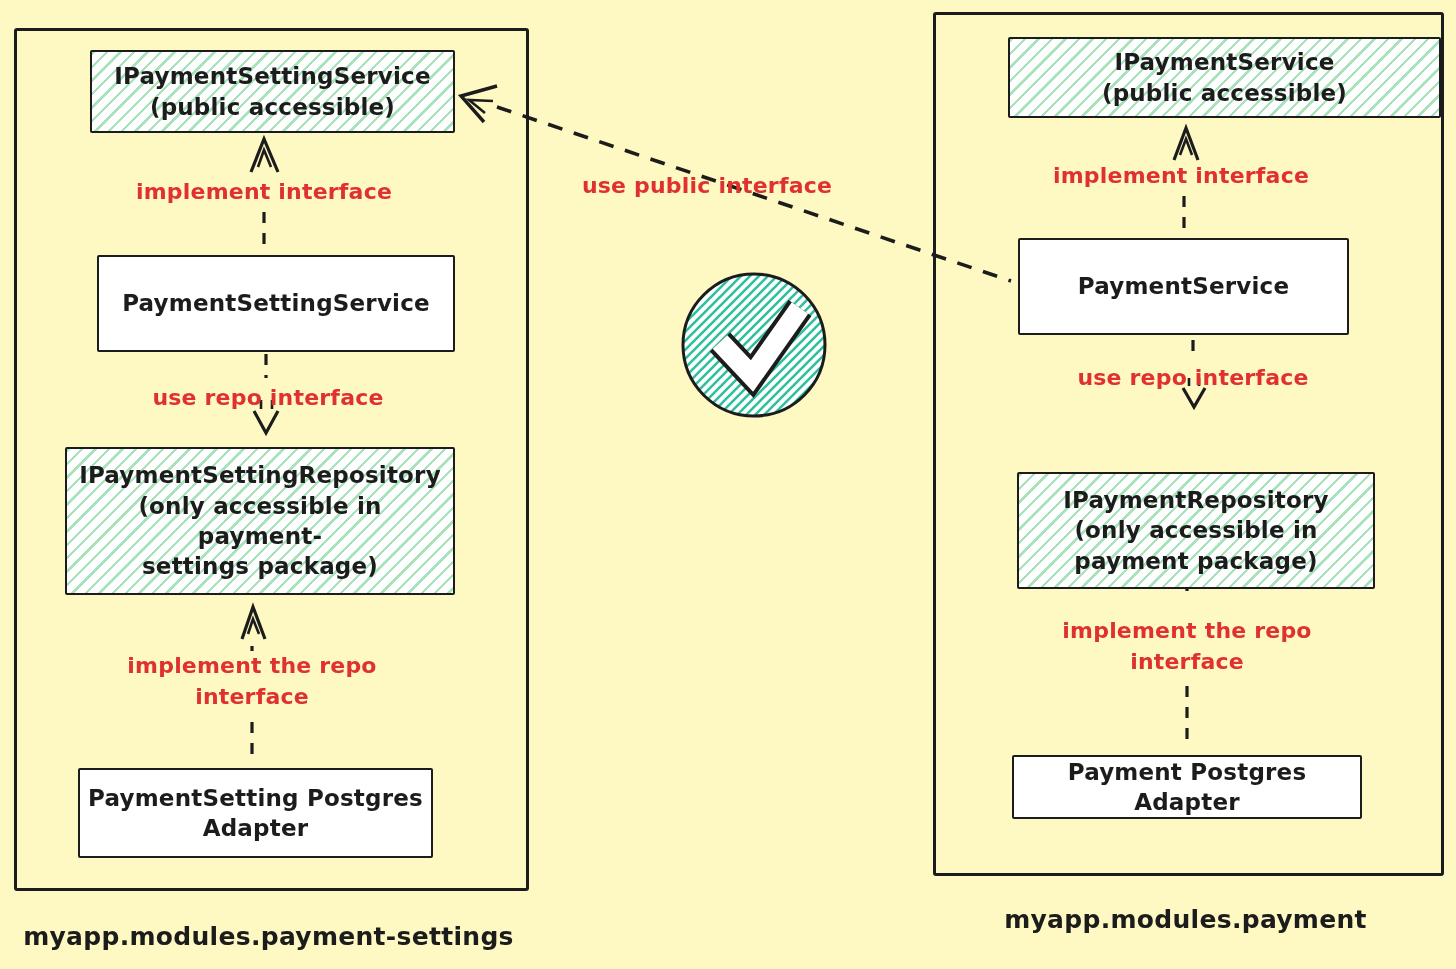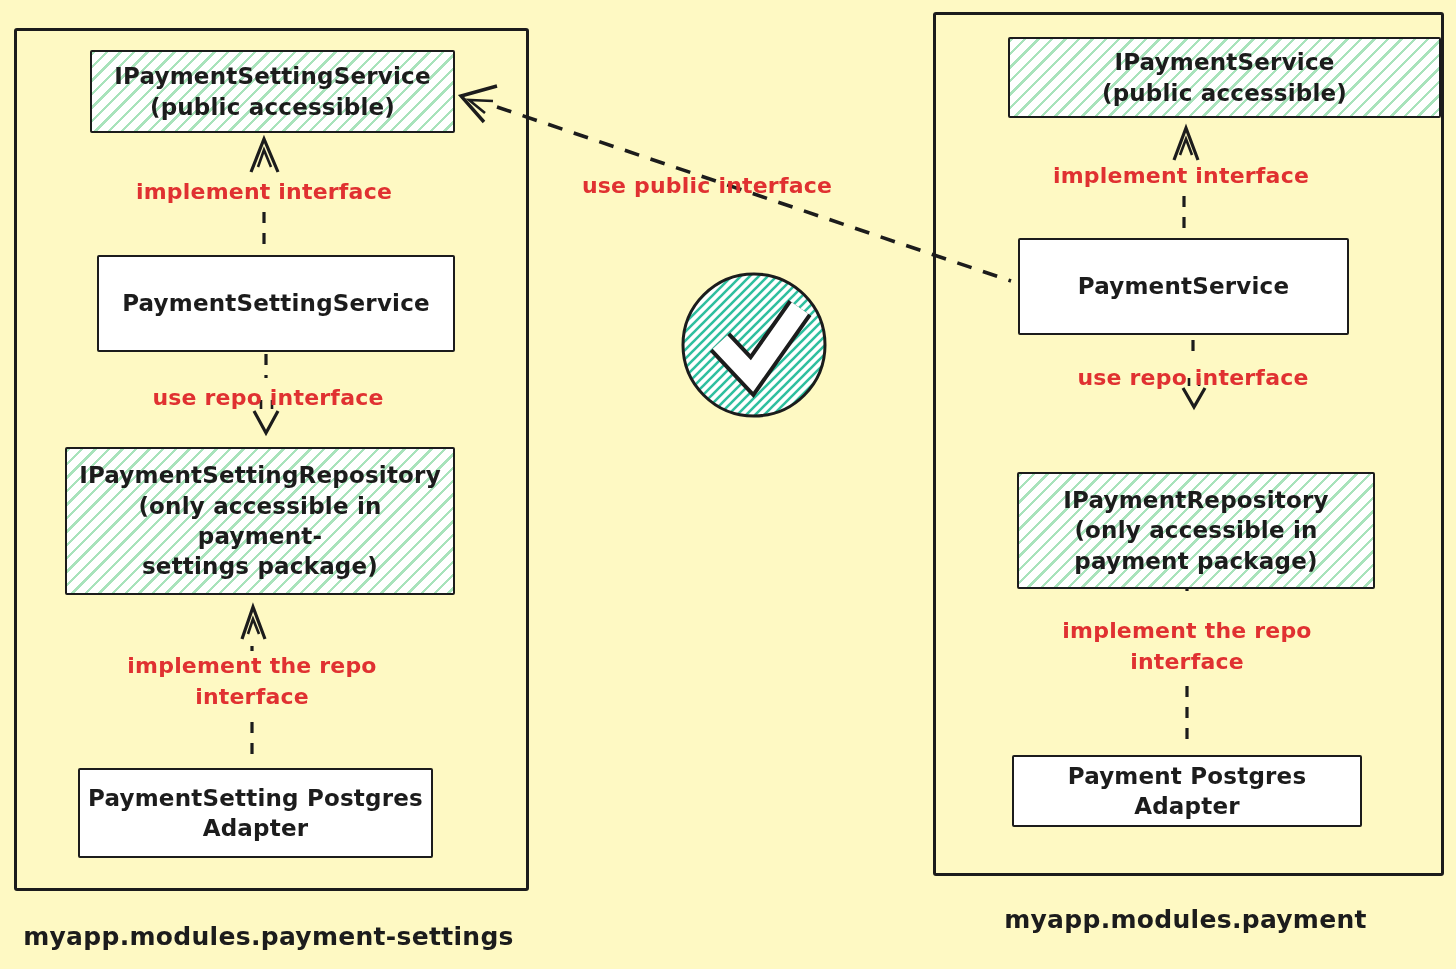--- a/index.html
+++ b/index.html
@@ -135,21 +135,21 @@
   <div class="node" style="left:1018px;top:238px;width:331px;height:97px;">
     <span>PaymentService</span>
   </div>
 
   <div class="node hatch" style="left:1017px;top:444px;width:358px;height:117px;margin-top:28px;">
     <span>IPaymentRepository
 (only accessible in
 payment package)</span>
   </div>
 
-  <div class="node" style="left:1012px;top:755px;width:350px;height:72px;">
+  <div class="node" style="left:1012px;top:755px;width:350px;height:64px;">
     <span>Payment Postgres
 Adapter</span>
   </div>
 
   <div class="edge-label" style="left:1031px;top:161px;">implement interface</div>
 
   <div class="edge-label" style="left:1043px;top:363px;">use repo interface</div>
 
   <div class="edge-label" style="left:1037px;top:616px;">implement the repo
 interface</div>

